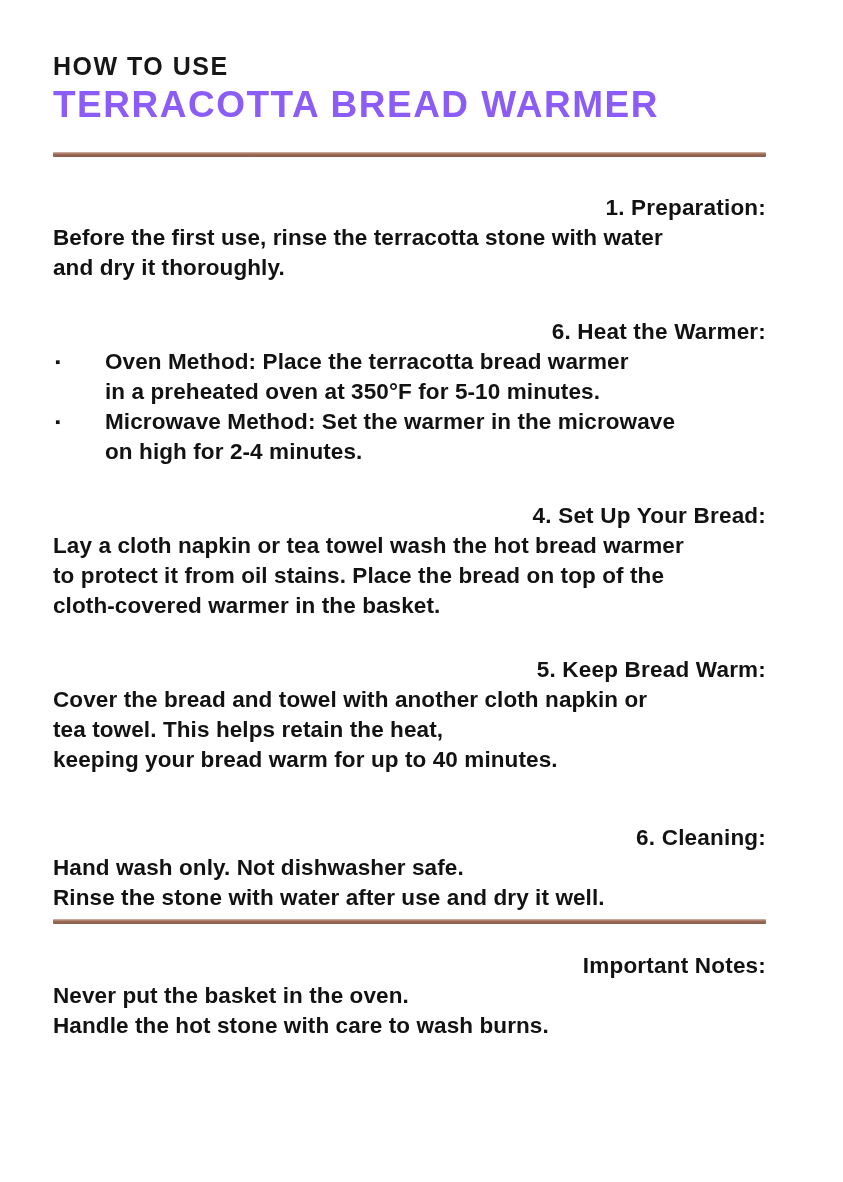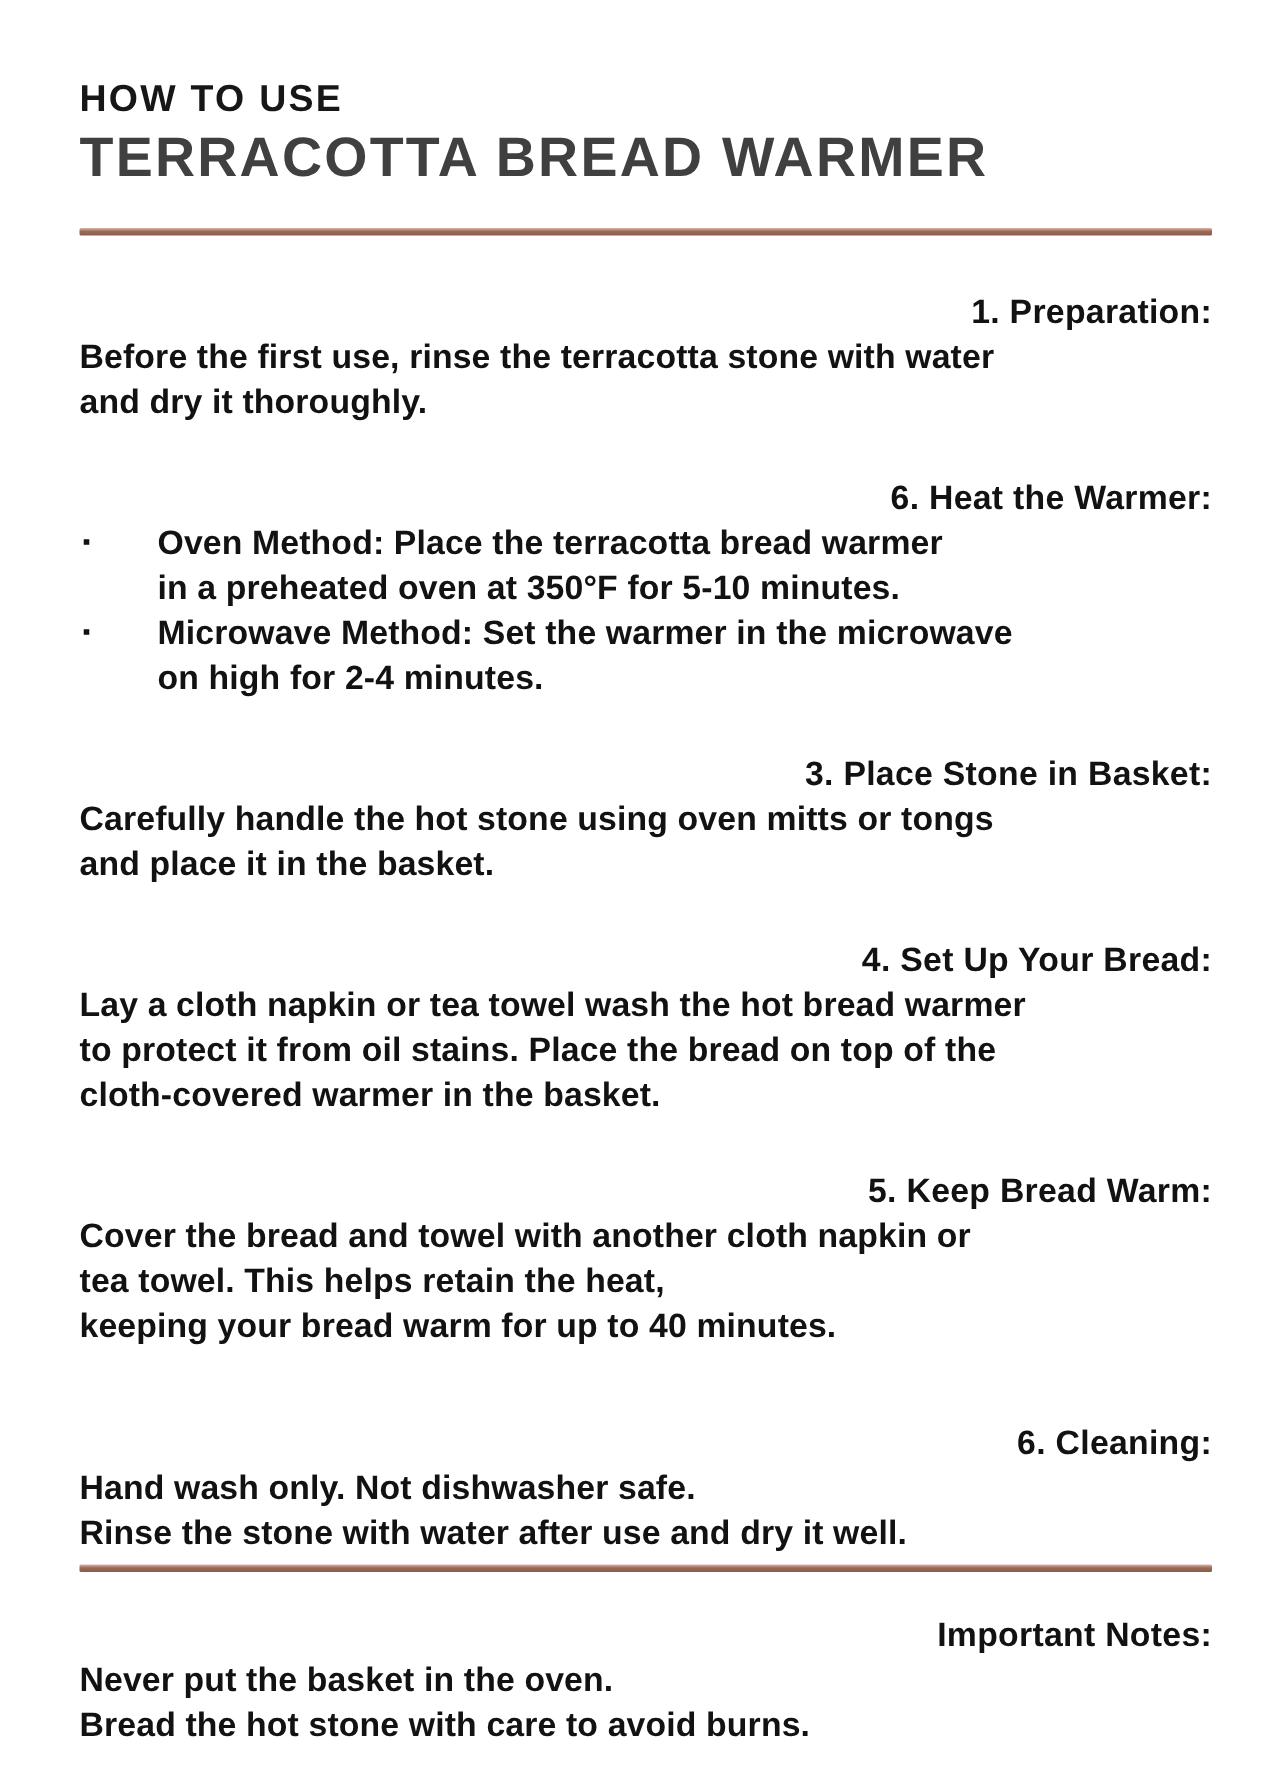--- a/index.html
+++ b/index.html
@@ -10,32 +10,32 @@
   *{margin:0;padding:0;box-sizing:border-box;}
   html,body{background:var(--bg-color);}
   body{
     width:843px;height:1182px;
     font-family:"Liberation Sans", sans-serif;
     color:var(--text-color);
     overflow:hidden;
   }
   .page{
     width:843px;height:1182px;
-    padding:50px 35px 0 53px;
+    padding:50px 77px 0 53px;
     background:var(--bg-color);
   }
   .eyebrow{
     font-size:25px;font-weight:bold;
     letter-spacing:1.5px;line-height:32px;
     color:#171717;
   }
   .title{
     font-size:37px;font-weight:bold;
     letter-spacing:1.5px;line-height:46px;
-    color:#404040;
+    color:#8b5cf6;
   }
   .divider{
     height:5px;width:100%;
     background:linear-gradient(180deg,#d9b6a9 0%, var(--divider-color) 45%, #8a5c4a 100%);
     border-radius:1px;
   }
   .divider-top{margin-top:24px;margin-bottom:36px;}
   .divider-bottom{margin-top:6px;margin-bottom:27px;}
   .section{margin-bottom:34px;}
   .section-heading{
@@ -87,25 +87,20 @@
     </div>
     <div class="bullet-item">
       <span class="bullet-marker">▪</span>
       <div class="bullet-lines">
         <div class="body-line">Microwave Method: Set the warmer in the microwave</div>
         <div class="body-line">on high for 2-4 minutes.</div>
       </div>
     </div>
   </section>
 
-  <section class="section">
-    <div class="section-heading">3. Place Stone in Basket:</div>
-    <div class="body-line">Carefully handle the hot stone using oven mitts or tongs</div>
-    <div class="body-line">and place it in the basket.</div>
-  </section>
 
   <section class="section">
     <div class="section-heading">4. Set Up Your Bread:</div>
     <div class="body-line">Lay a cloth napkin or tea towel wash the hot bread warmer</div>
     <div class="body-line">to protect it from oil stains. Place the bread on top of the</div>
     <div class="body-line">cloth-covered warmer in the basket.</div>
   </section>
 
   <section class="section">
     <div class="section-heading">5. Keep Bread Warm:</div>
@@ -118,16 +113,16 @@
     <div class="section-heading">6. Cleaning:</div>
     <div class="body-line">Hand wash only. Not dishwasher safe.</div>
     <div class="body-line">Rinse the stone with water after use and dry it well.</div>
   </section>
 
   <div class="divider divider-bottom"></div>
 
   <section class="section notes-section">
     <div class="section-heading">Important Notes:</div>
     <div class="body-line">Never put the basket in the oven.</div>
-    <div class="body-line">Bread the hot stone with care to avoid burns.</div>
+    <div class="body-line">Handle the hot stone with care to wash burns.</div>
   </section>
 
 </div>
 
 </body></html>

